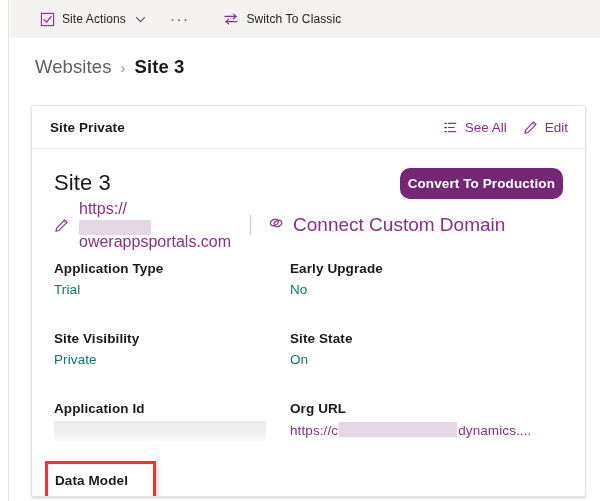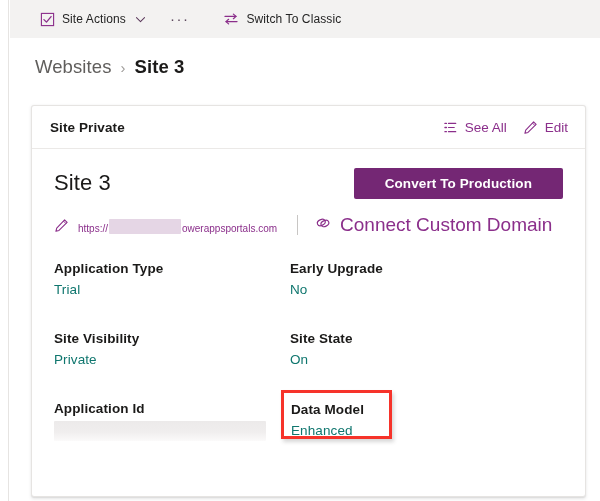--- a/index.html
+++ b/index.html
@@ -185,22 +185,22 @@
     color: #1b1a19;
     letter-spacing: .1px;
   }
   .convert-btn {
     margin-left: auto;
     background: #742774;
     color: #ffffff;
     font-size: 13.5px;
     font-weight: bold;
     border: none;
-    border-radius: 2px;
-    padding: 0 31px;
+    border-radius: 10px;
+    padding: 0 8px;
     height: 31px;
     cursor: pointer;
     font-family: "Liberation Sans", sans-serif;
     letter-spacing: .1px;
     white-space: nowrap;
   }
 
   
   .url-row {
     display: flex;
@@ -210,25 +210,26 @@
   }
   .url-pencil {
     color: #8b2f8b;
     display: inline-flex;
     align-items: center;
     margin-right: 9px;
     cursor: pointer;
   }
   .url-text {
     color: #8b2f8b;
-    font-size: 10px;
+    font-size: 16px;
     cursor: pointer;
     display: inline-flex;
     align-items: baseline;
     white-space: nowrap;
+    flex-direction: column;
   }
   .redact-pink {
     display: inline-block;
     background: #e5d6e5;
     border-radius: 1px;
     vertical-align: middle;
   }
   .url-redact {
     width: 72px;
     height: 15px;
@@ -453,20 +454,28 @@
         <div class="field">
           <div class="field-label">Site State</div>
           <div class="field-value">On</div>
         </div>
 
         <div class="field">
           <div class="field-label">Application Id</div>
           <span class="appid-redact"></span>
         </div>
 
+        <div class="field">
+          <div class="field-label">Org URL</div>
+          <div class="field-value link">
+            <span>https://c</span>
+              <span class="redact-pink orgurl-redact"></span>
+              <span>dynamics....</span>
+          </div>
+        </div>
 
         <div class="field highlight">
           <div class="hl-box"></div>
           <div class="hl-inner">
             <div class="field-label">Data Model</div>
             <div class="field-value">Enhanced</div>
           </div>
         </div>
 
       </div>

